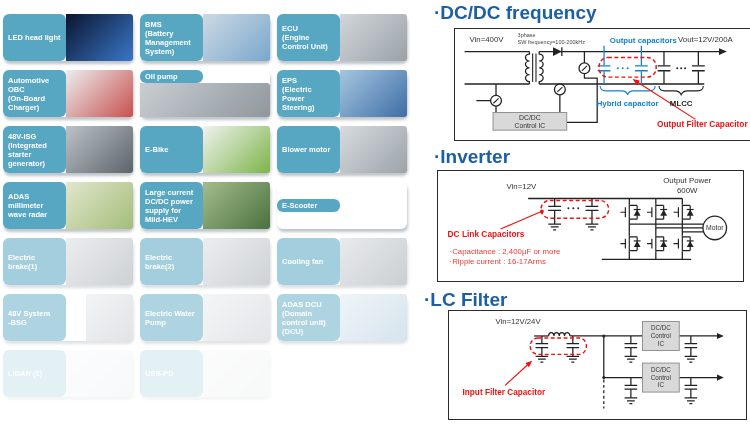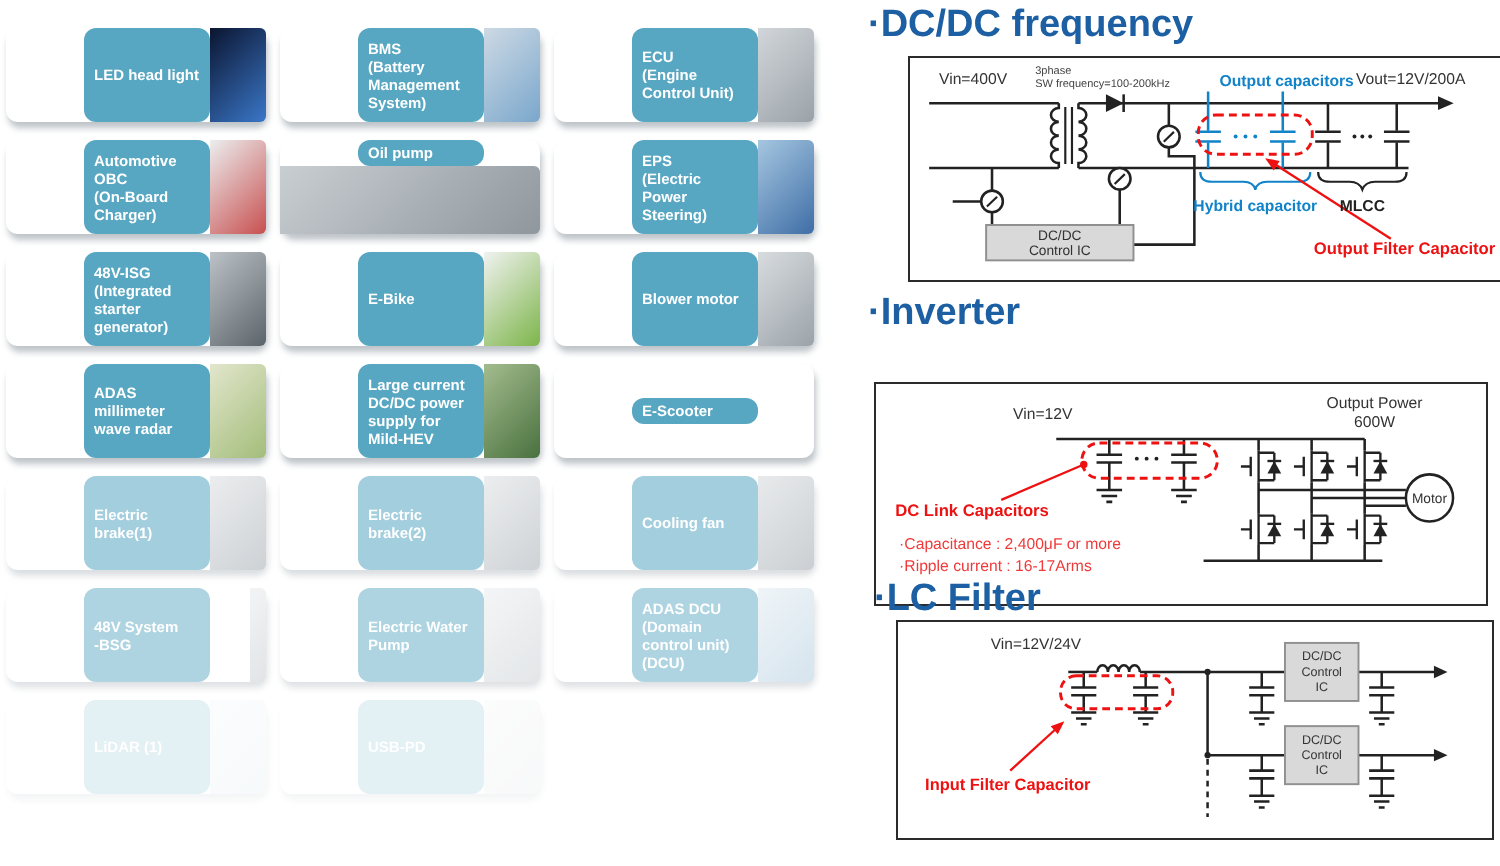--- a/index.html
+++ b/index.html
@@ -14,21 +14,20 @@
   }
   .tile {
     display:flex; background:#ffffff; border-radius:6px;
     box-shadow:1px 3px 3px rgba(110,125,135,.45);
   }
   .tile-label {
     width:63px; box-sizing:border-box; background:#58a7c2; border-radius:6px;
     color:#ffffff; font-size:7.5px; font-weight:bold; line-height:1.2;
     padding:2px 1px 2px 5px; display:flex; align-items:center;
     white-space:pre-line;
-    margin-left:39px;
   }
   .tile-img { flex:1; border-radius:0 3px 3px 0; }
   .section-title {
     position:absolute; font-size:19px; font-weight:bold; color:#1d5fa3;
     white-space:nowrap;
   }
   .diagram-box {
     position:absolute; border:1.5px solid #2b2b2b; background:#ffffff;
     box-sizing:border-box;
   }
@@ -239,21 +238,21 @@
       <text class="bluelab" x="190" y="14" text-anchor="middle">Output capacitors</text>
       <text class="bluelab" x="174" y="78" text-anchor="middle">Hybrid capacitor</text>
       <text class="blklab" x="228.5" y="78" text-anchor="middle">MLCC</text>
       <text class="redlab" x="250" y="100" text-anchor="middle">Output Filter Capacitor</text>
     </g>
   </svg>
 </div>
 
 <div class="section-title" style="left:434px; top:146px;">·Inverter</div>
 
-<div class="diagram-box" style="left:437px; top:170px; width:307px; height:112px;margin-top:21px;">
+<div class="diagram-box" style="left:437px; top:170px; width:307px; height:112px;">
   <svg viewBox="0 0 307 112">
     <defs>
       <g id="sw" stroke="#222" stroke-width="1.2" fill="none">
         <path d="M0,-8 V8"></path>
         <path d="M-9,0 H-4 M-4,-5 V5"></path>
         <path d="M0,-7 H8 M0,7 H8 M8,-7 V7"></path>
         <polygon points="4.5,3.5 11.5,3.5 8,-2.8" fill="#222" stroke="none"></polygon>
         <path d="M4.5,-2.8 H11.5"></path>
       </g>
       <g id="gnd" stroke="#222" stroke-width="1.3" fill="none">
@@ -296,21 +295,21 @@
       <text class="lab" x="68" y="18">Vin=12V</text>
       <text class="lab" x="252" y="12" text-anchor="middle">Output Power</text>
       <text class="lab" x="252" y="22" text-anchor="middle">600W</text>
       <text class="redlab" x="8" y="67">DC Link Capacitors</text>
       <text class="redspec" x="10" y="84">·Capacitance : 2,400μF or more</text>
       <text class="redspec" x="10" y="95">·Ripple current : 16-17Arms</text>
     </g>
   </svg>
 </div>
 
-<div class="section-title" style="left:437px; top:289px;">·LC Filter</div>
+<div class="section-title" style="left:424px; top:289px;">·LC Filter</div>
 
 <div class="diagram-box" style="left:448px; top:310px; width:299px; height:110px;">
   <svg viewBox="0 0 307 110">
     <defs>
       <g id="gnd2" stroke="#222" stroke-width="1.3" fill="none">
         <path d="M-6.5,0 H6.5 M-4,3 H4 M-1.5,6 H1.5"></path>
       </g>
     </defs>
     <g>
       <path class="k" d="M88,25 H103"></path>

